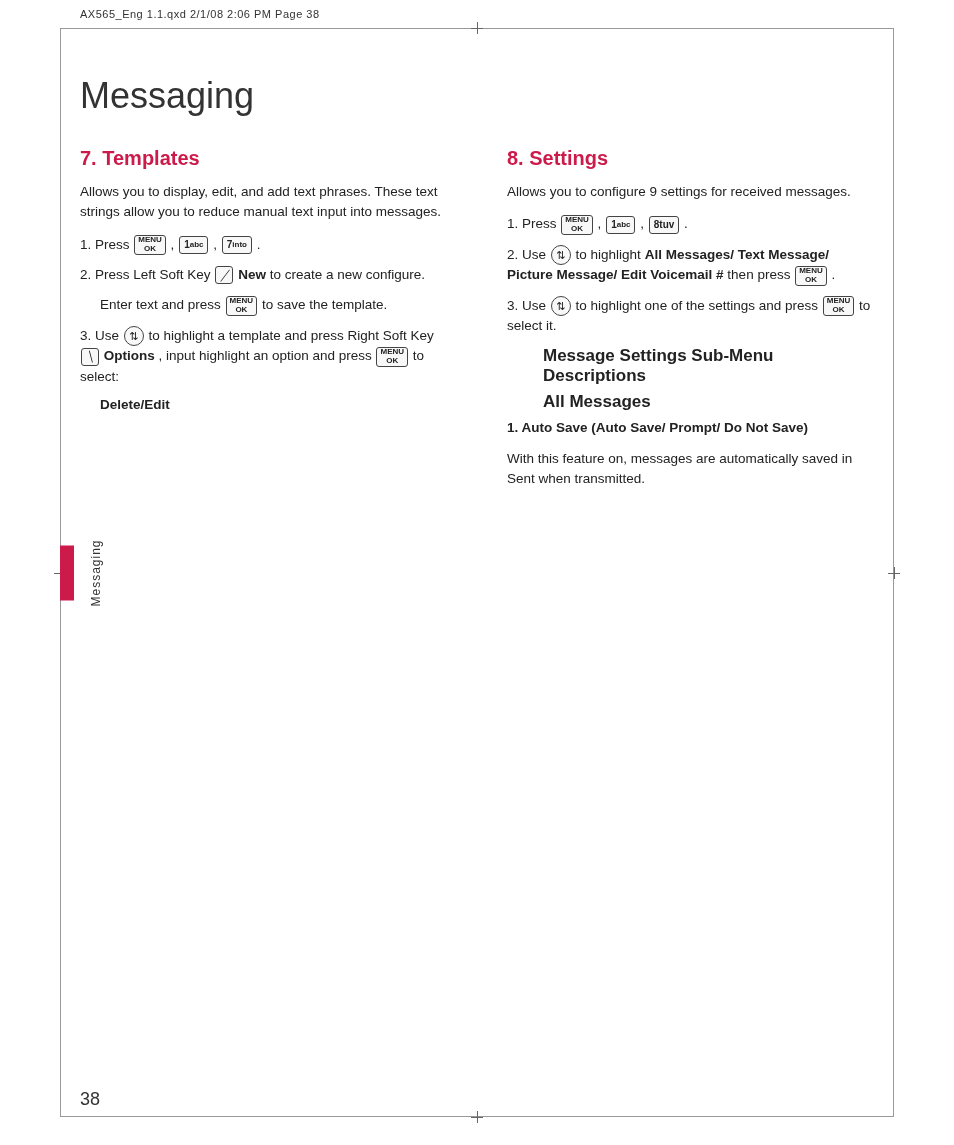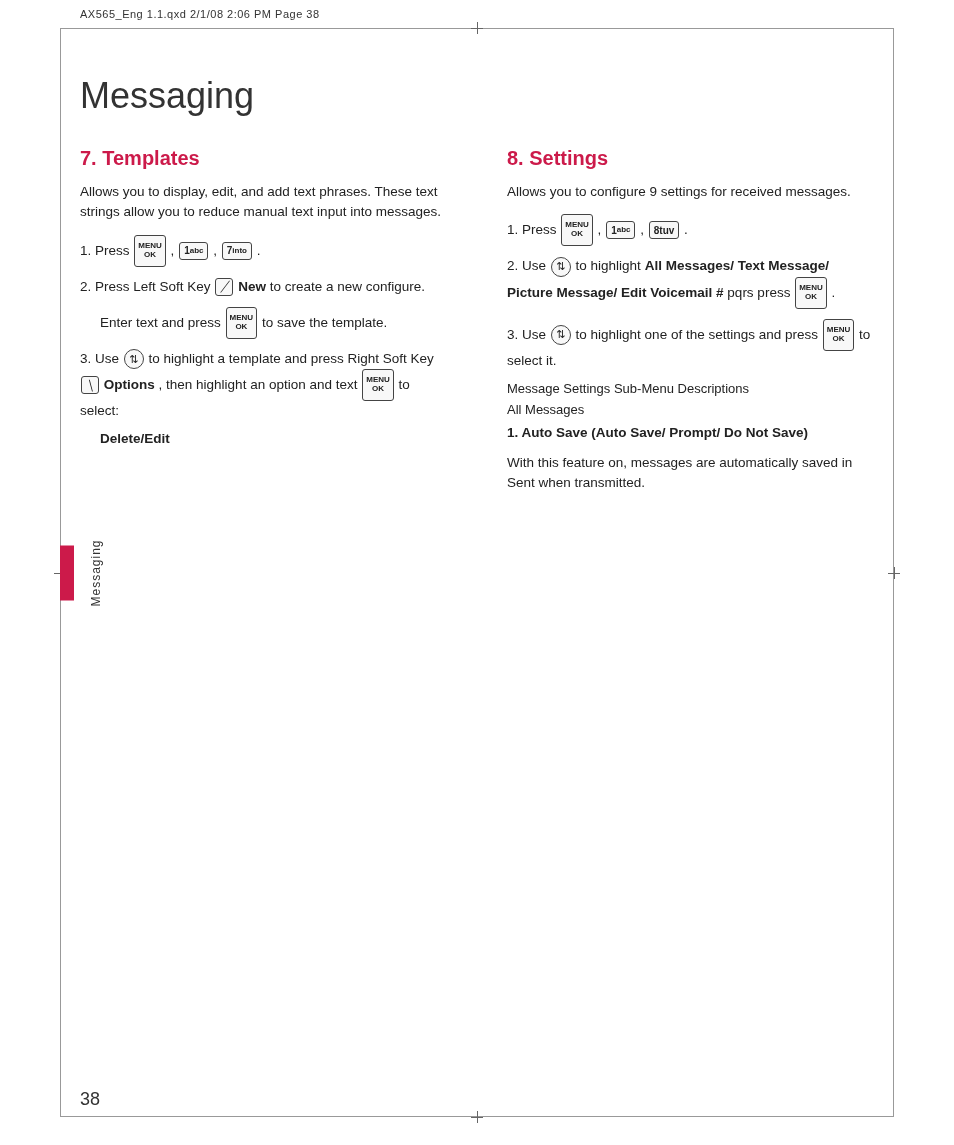--- a/index.html
+++ b/index.html
@@ -199,21 +199,21 @@
       border-radius: 3px;
       padding: 1px 3px;
       font-size: 8px;
       font-weight: bold;
       color: #222;
       background: #f8f8f8;
       vertical-align: middle;
       line-height: 1.1;
       text-align: center;
       min-width: 22px;
-      height: 32px;
+      height: 20px;
       margin: 0 1px;
     }
 
     .key-nav {
       display: inline-flex;
       align-items: center;
       justify-content: center;
       border: 1.5px solid #444;
       border-radius: 50%;
       width: 20px;
@@ -269,25 +269,26 @@
     .page-number {
       position: absolute;
       bottom: 35px;
       left: 80px;
       font-size: 18px;
       color: #333;
     }
 
     
     .sub-heading {
-      font-size: 13px;
-      font-weight: normal;
+      font-size: 17px;
+      font-weight: bold;
       color: #222;
       margin-bottom: 6px;
       margin-top: 4px;
+      margin-left: 36px;
     }
 
     
     .delete-edit {
       font-size: 13.5px;
       font-weight: bold;
       color: #222;
       margin-top: 6px;
       margin-left: 20px;
     }
@@ -351,21 +352,21 @@
         <span class="key-menu-ok">MENU<br>OK</span>
         <span>to save the template.</span>
       </div>
 
       <div class="step">
         <span>3. Use</span>
         <span class="key-nav">⇅</span>
         <span>to highlight a template and press Right Soft Key</span>
         <span class="key-softkey">╲</span>
         <span class="inline-bold">Options</span>
-        <span>, then highlight an option and text</span>
+        <span>, input highlight an option and press</span>
         <span class="key-menu-ok">MENU<br>OK</span>
         <span>to select:</span>
       </div>
 
       <div class="delete-edit">Delete/Edit</div>
 
     </div>
 
     <div class="column-right">
 
@@ -381,21 +382,21 @@
         ,
         <span class="key-btn">8 <sub style="font-size:10px">tuv</sub></span>
         .
       </div>
 
       <div class="step">
         <span>2. Use</span>
         <span class="key-nav">⇅</span>
         <span>to highlight</span>
         <span class="inline-bold">All Messages/ Text Message/ Picture Message/ Edit Voicemail #</span>
-        <span>pqrs press</span>
+        <span>then press</span>
         <span class="key-menu-ok">MENU<br>OK</span>
         .
       </div>
 
       <div class="step">
         <span>3. Use</span>
         <span class="key-nav">⇅</span>
         <span>to highlight one of the settings and press</span>
         <span class="key-menu-ok">MENU<br>OK</span>
         <span>to select it.</span>

